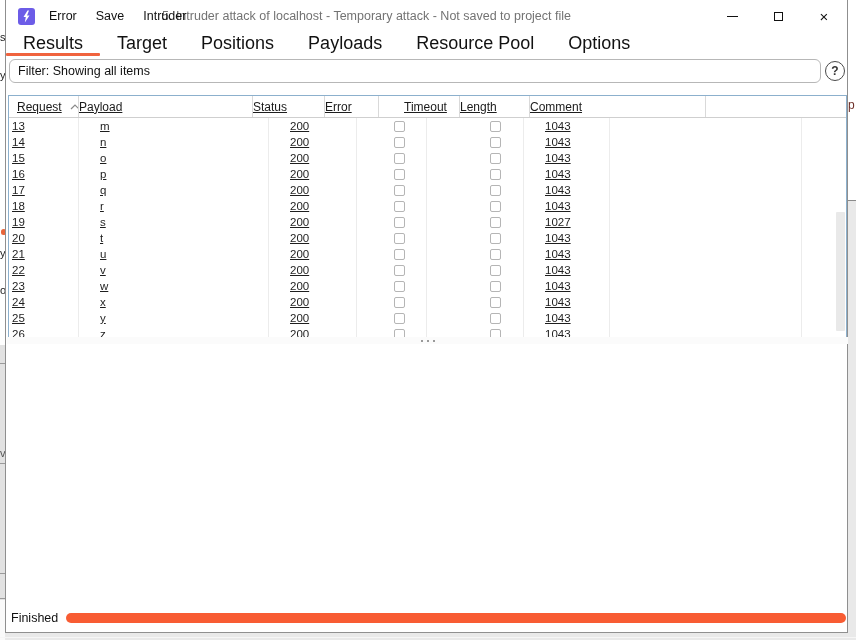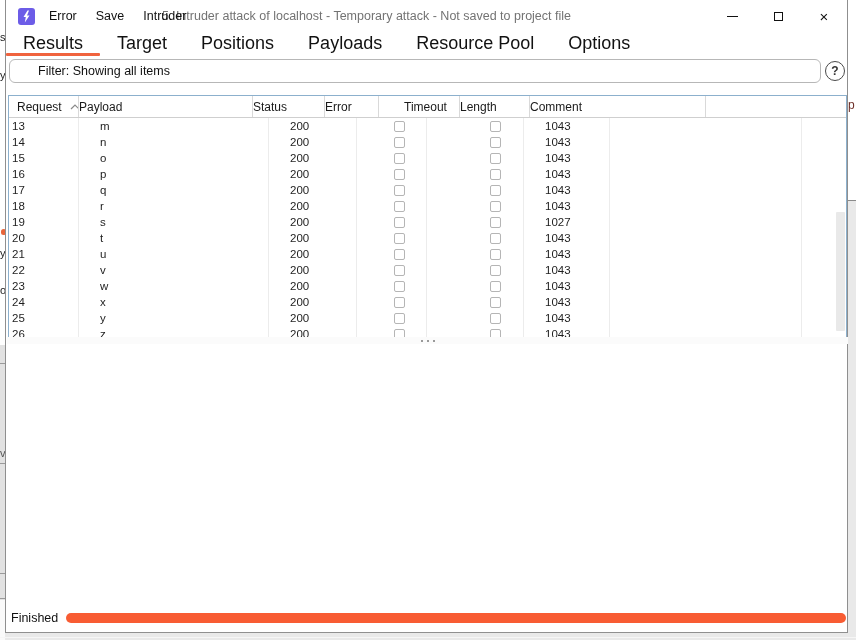--- a/index.html
+++ b/index.html
@@ -55,33 +55,33 @@
   }
   .tab.active::after {
     content:""; position:absolute; left:0; right:0; bottom:0; height:3px;
     background:var(--accent); border-radius:1px;
   }
 
   
   .filter-row { display:flex; align-items:center; margin:3px 2px 0 3px; height:24px; }
   .filter-box {
     flex:1; height:24px; border:1px solid #b7b7b7; border-radius:6px;
-    display:flex; align-items:center; padding-left:28px;
+    display:flex; align-items:center; padding-left:8px;
     font-size:12.5px; color:#111; background:#fff;
   }
   .help-btn {
     width:20px; height:20px; margin-left:4px; border:1.5px solid #4a4a4a; border-radius:50%;
     display:flex; align-items:center; justify-content:center;
     font-size:12px; font-weight:bold; color:#333; flex:0 0 auto;
   }
 
   
   .table-panel {
     position:absolute; left:2px; top:95px; width:839px; height:298px;
-    border:1px solid #8cb0cd; background:#fff; overflow:hidden;
+    border:1px solid #8cb0cd; background:#fff; overflow:hidden;text-decoration:underline;
   }
   .thead { display:flex; height:22px; border-bottom:1px solid #cfcfcf; background:#fff; }
   .th {
     display:flex; align-items:center; 
     font-size:12px; color:#1a1a1a; border-right:1px solid #d9d9d9;
     white-space:nowrap; overflow:hidden;
   }
   .th.c-request { justify-content:flex-start; padding-left:8px; }
   .th.c-extra { border-right:none; }
   .sort-chevron { margin-left:8px; display:inline-flex; }

